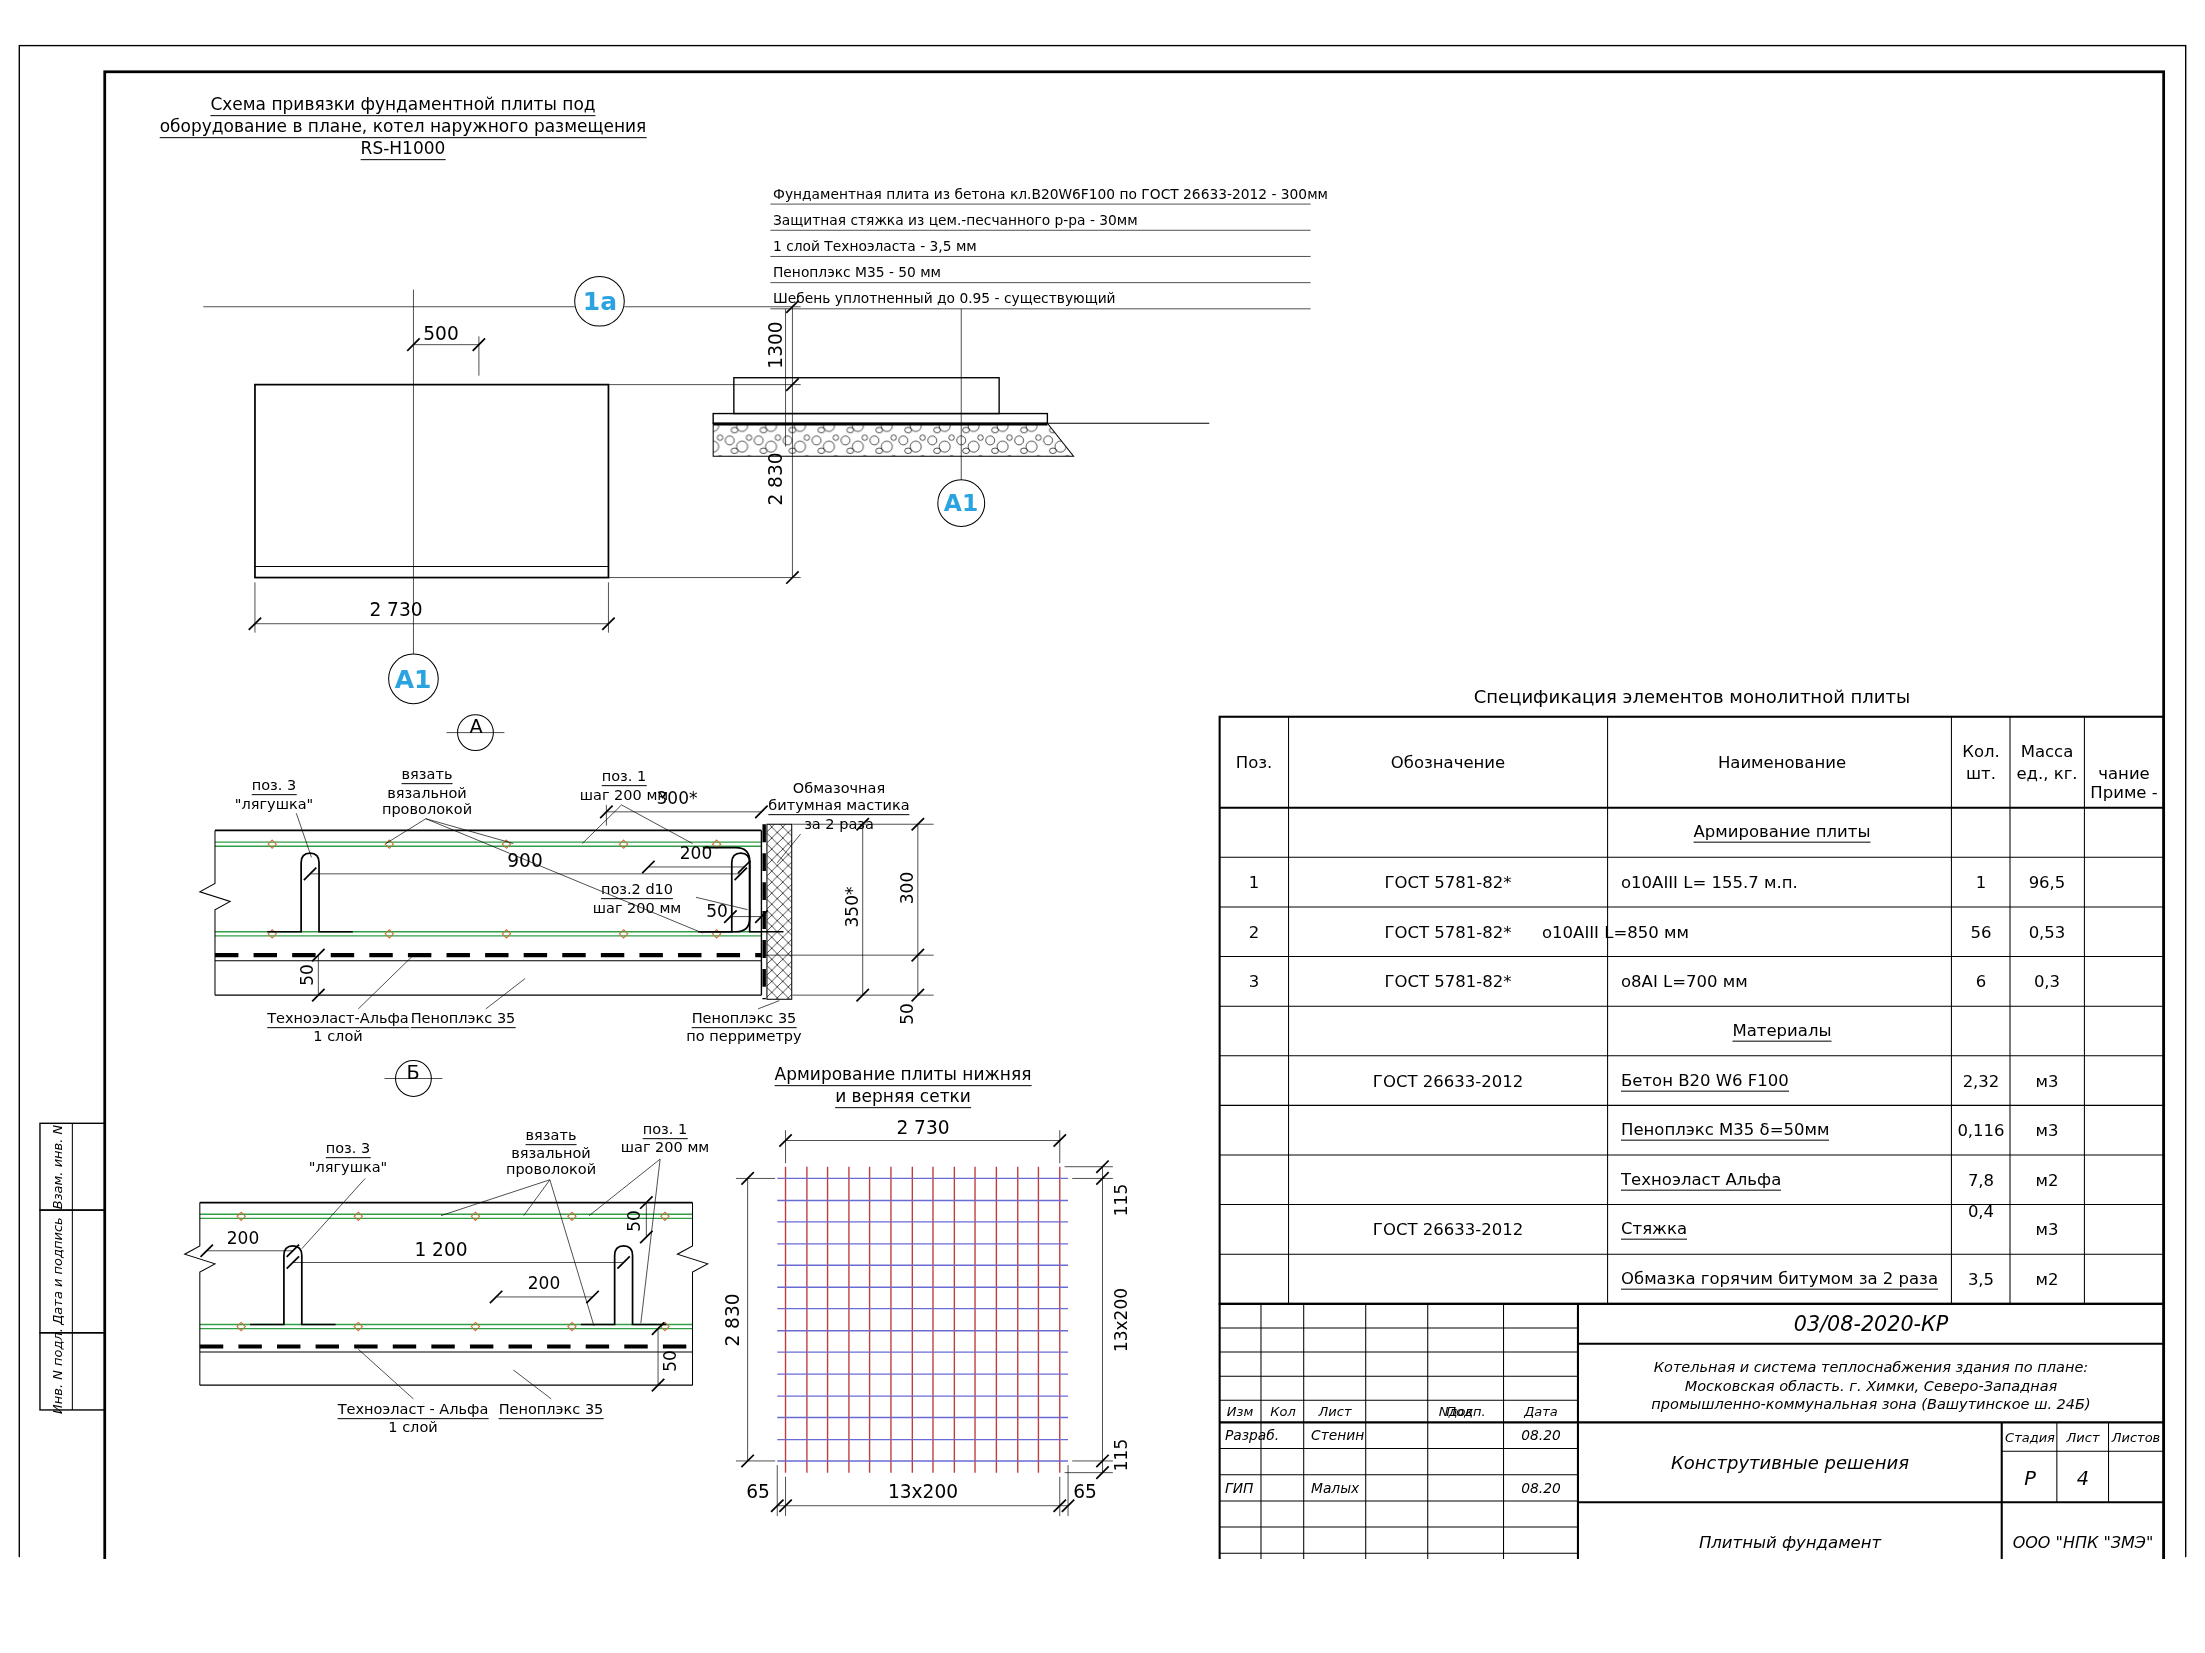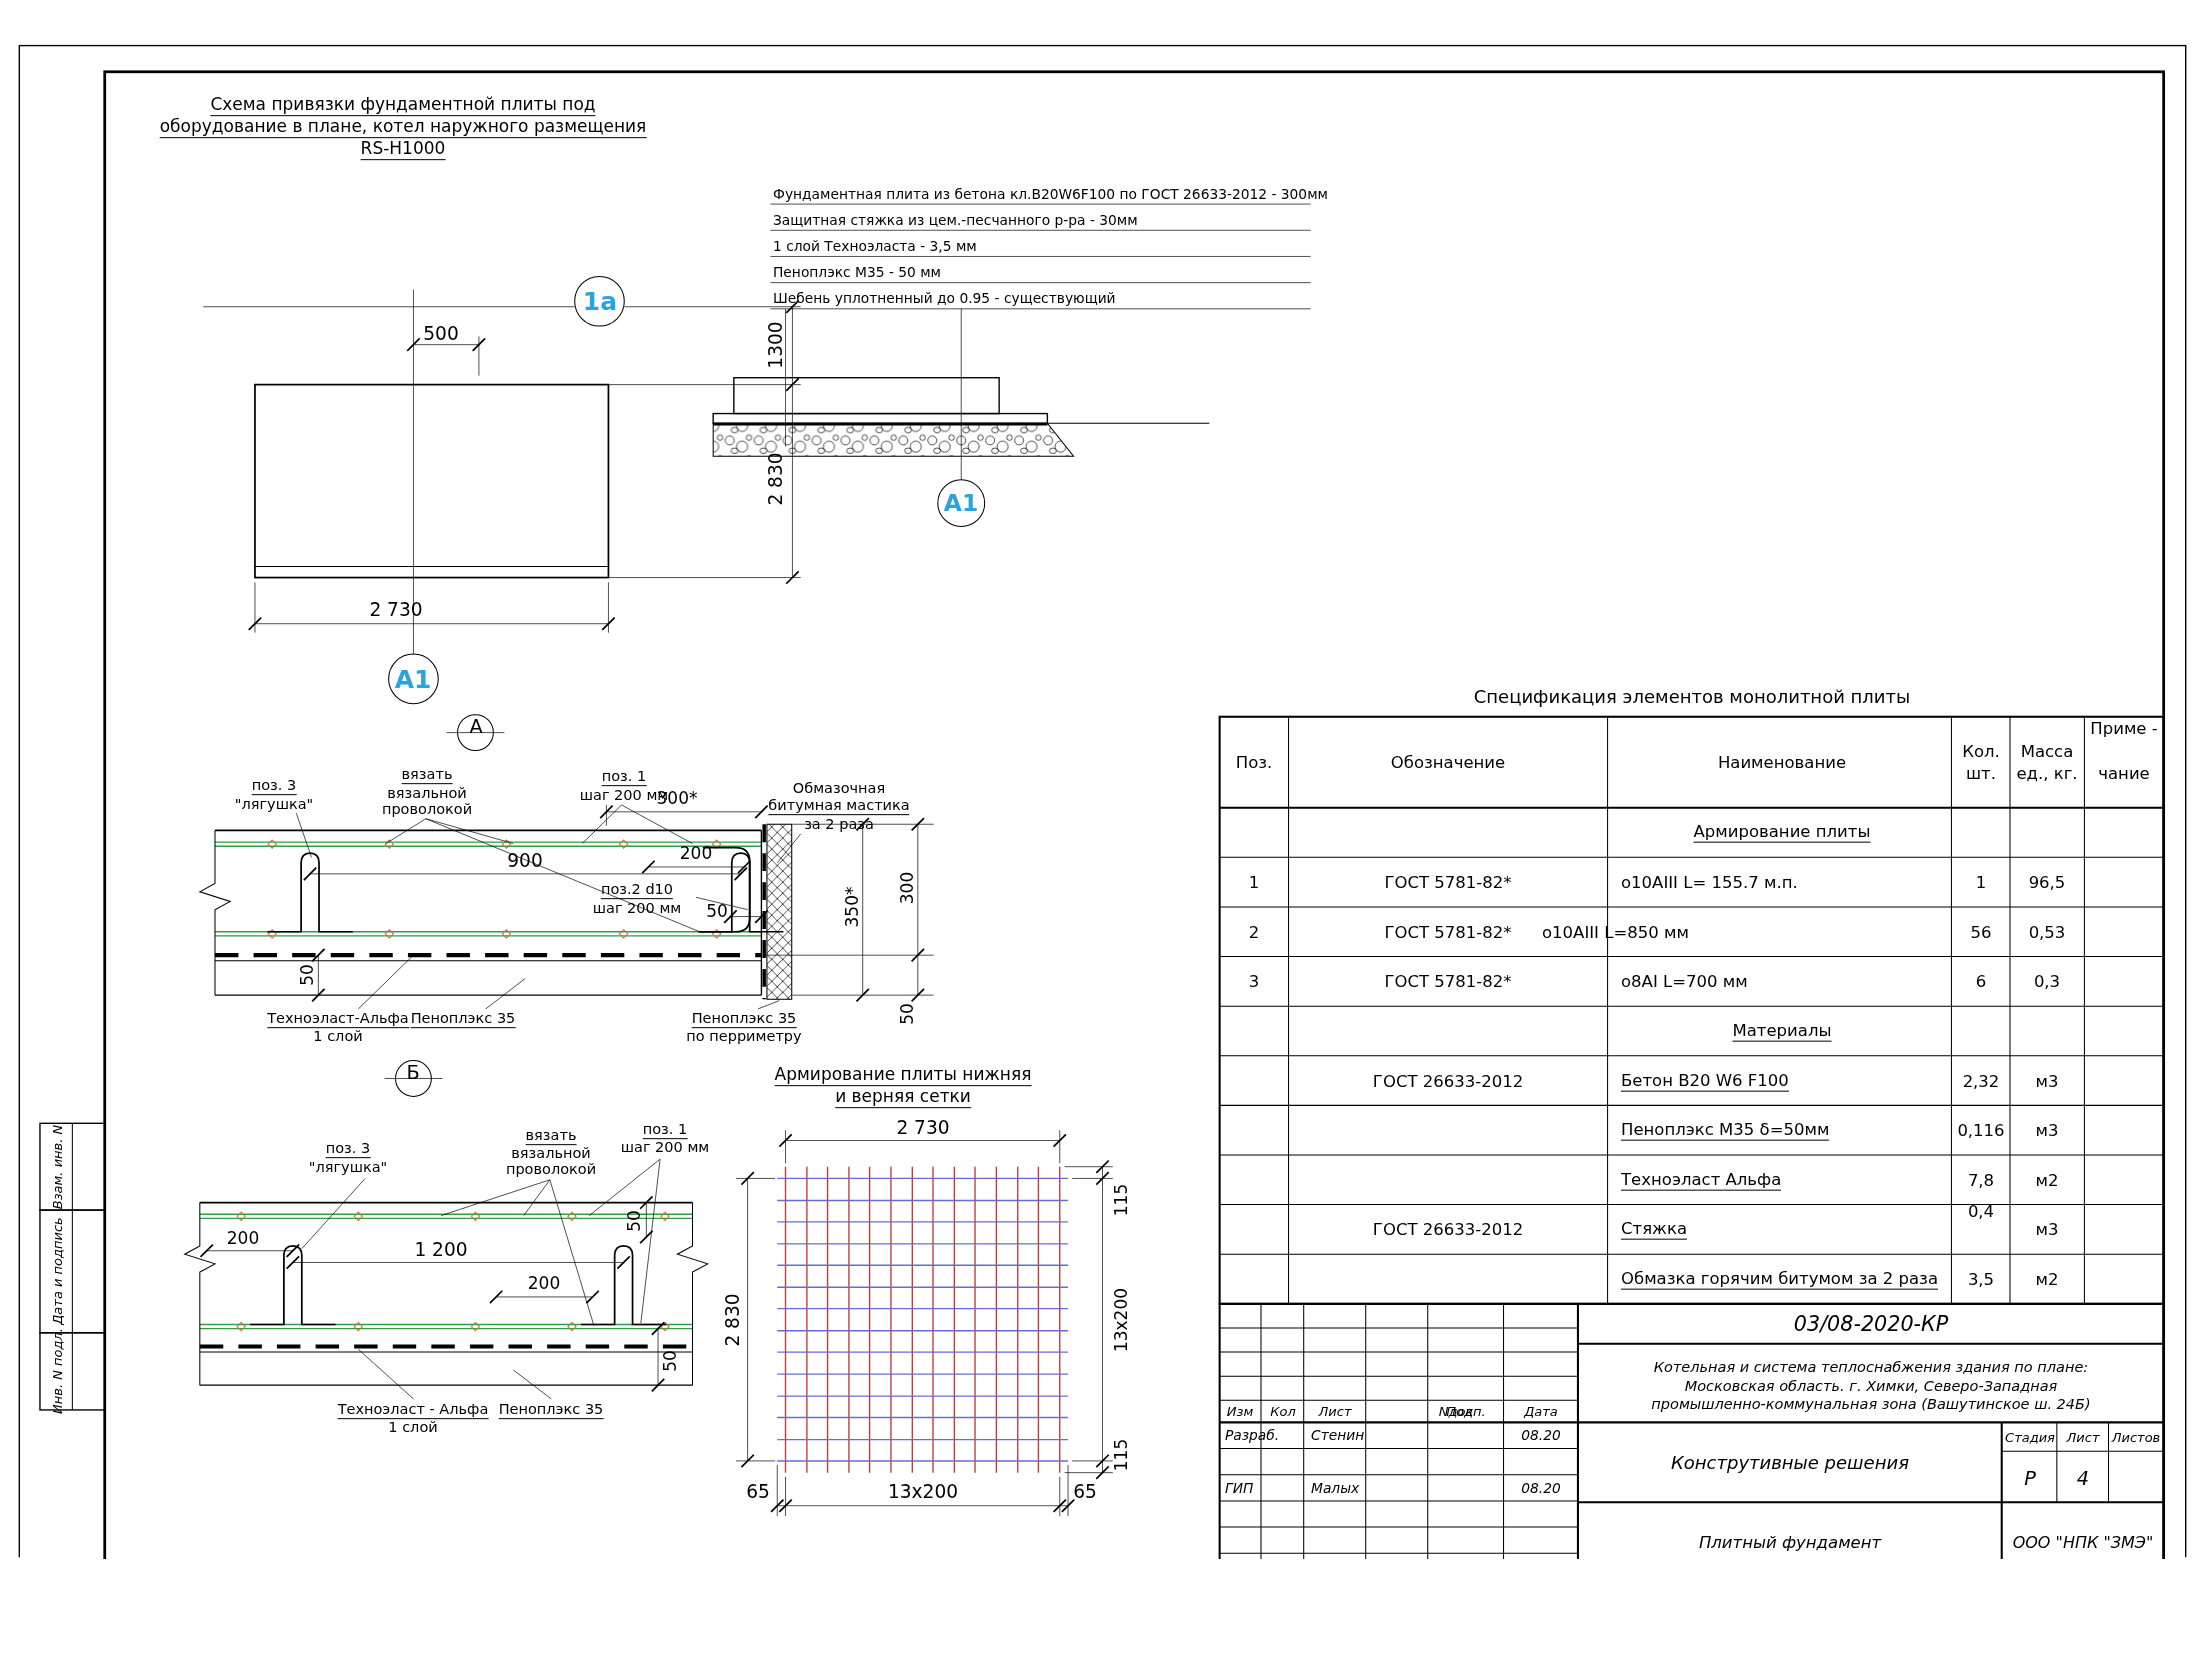--- a/index.html
+++ b/index.html
@@ -384,21 +384,21 @@
 <div class="t s27" style="left:1085px;top:1491px">65</div>
 
 <div class="t s26" style="left:1692px;top:696px">Спецификация элементов монолитной плиты</div>
 <div class="t s24" style="left:1254px;top:762px">Поз.</div>
 <div class="t s24" style="left:1448px;top:762px">Обозначение</div>
 <div class="t s24" style="left:1782px;top:762px">Наименование</div>
 <div class="t s24" style="left:1981px;top:751px">Кол.</div>
 <div class="t s24" style="left:1981px;top:773px">шт.</div>
 <div class="t s24" style="left:2047px;top:751px">Масса</div>
 <div class="t s24" style="left:2047px;top:773px">ед., кг.</div>
-<div class="t s24" style="left:2124px;top:728px">Приме -</div>
+<div class="t s24" style="left:2124px;top:792px">Приме -</div>
 <div class="t s24" style="left:2124px;top:773px">чание</div>
 <div class="t s24 u" style="left:1782px;top:832px">Армирование плиты</div>
 
 <div class="t s24" style="left:1254px;top:882px">1</div>
 <div class="t s24" style="left:1448px;top:882px">ГОСТ 5781-82*</div>
 <div class="t tl s24" style="left:1621px;top:882px">о10АIII L= 155.7 м.п.</div>
 <div class="t s24" style="left:1981px;top:882px">1</div>
 <div class="t s24" style="left:2047px;top:882px">96,5</div>
 <div class="t s24" style="left:1254px;top:932px">2</div>
 <div class="t s24" style="left:1448px;top:932px">ГОСТ 5781-82*</div>

